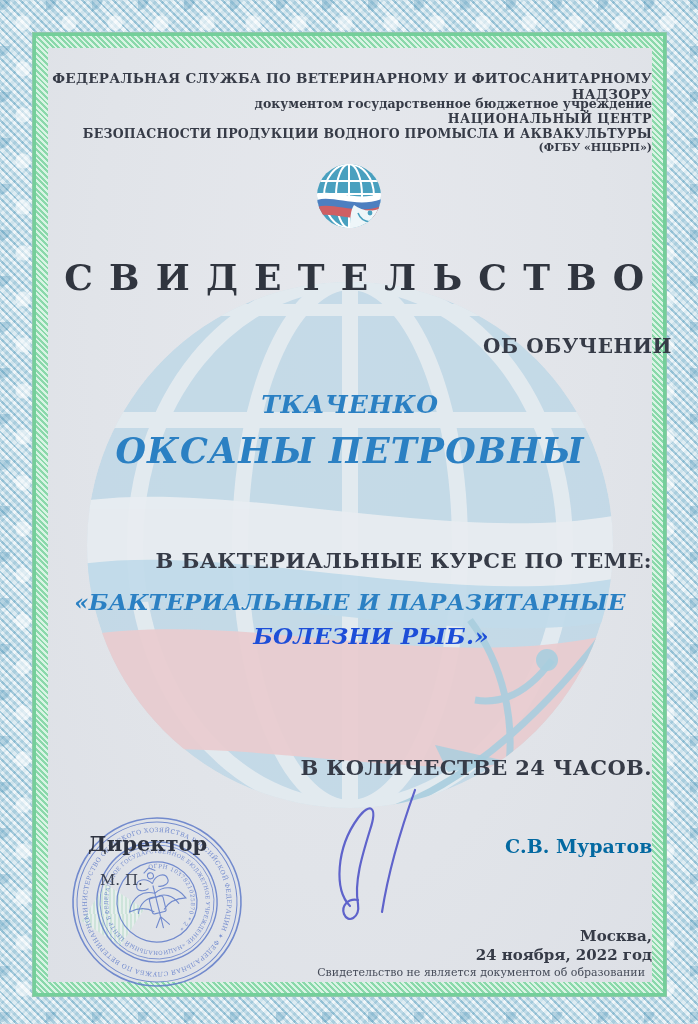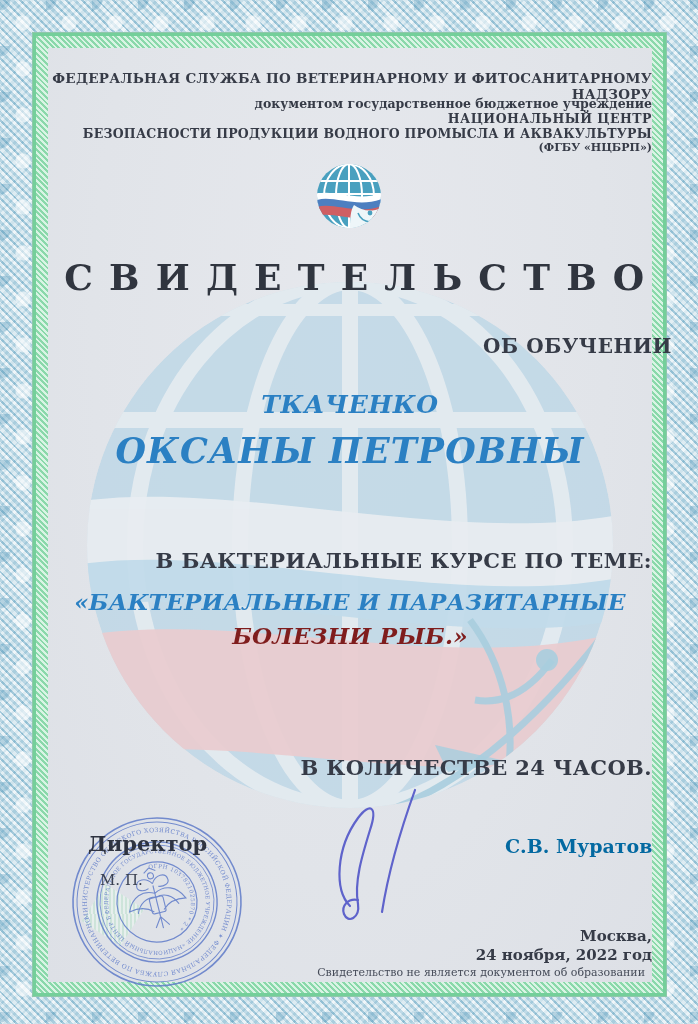--- a/index.html
+++ b/index.html
@@ -44,21 +44,21 @@
   .header-line3{top:111px;font-size:12.5px;font-weight:bold;letter-spacing:.04em;}
   .header-line4{top:126px;font-size:12.5px;font-weight:bold;letter-spacing:.02em;}
   .header-line5{top:141px;font-size:11px;font-weight:bold;}
   .logo{top:161px;left:314px;width:70px;height:70px;}
   .doc-title{top:256px;font-size:36px;font-weight:bold;letter-spacing:.45em;text-indent:.45em;color:#30353f;}
   .doc-subtitle{top:334px;font-size:20px;font-weight:bold;letter-spacing:.03em;margin-left:20px;}
   .recipient1{top:390px;font-size:25px;font-weight:bold;font-style:italic;color:#2b80c3;letter-spacing:.03em;}
   .recipient2{top:430px;font-size:35px;font-weight:bold;font-style:italic;color:#2b80c3;letter-spacing:.03em;}
   .course-label{top:548px;font-size:21px;font-weight:bold;letter-spacing:.02em;}
   .course1{top:588px;font-size:23px;font-weight:bold;font-style:italic;color:#2b80c3;letter-spacing:.01em;}
-  .course2{top:622px;font-size:23px;font-weight:bold;font-style:italic;color:#7f1d1d;letter-spacing:.01em;}
+  .course2{top:622px;font-size:23px;font-weight:bold;font-style:italic;color:#1d4ed8;letter-spacing:.01em;margin-left:21px;}
   .hours{top:755px;font-size:21px;font-weight:bold;letter-spacing:.02em;}
   .director{left:88px;top:831px;font-size:21px;font-weight:bold;color:#2e3340;}
   .seal-abbr{left:100px;top:871px;font-size:15px;color:#3a4050;}
   .signer{left:505px;top:835px;font-size:19px;font-weight:bold;color:#0369a1;}
   .place1{top:927px;font-size:15px;font-weight:bold;}
   .place2{top:946px;font-size:15px;font-weight:bold;}
   .disclaimer{right:53px;top:966px;font-size:11px;color:#454b58;}
   .stamp-wrap{left:68px;top:813px;width:178px;height:178px;transform:rotate(-14deg);opacity:.85;}
   .holo-patch{
     left:90px;top:893px;width:46px;height:44px;transform:rotate(33deg);opacity:.55;

